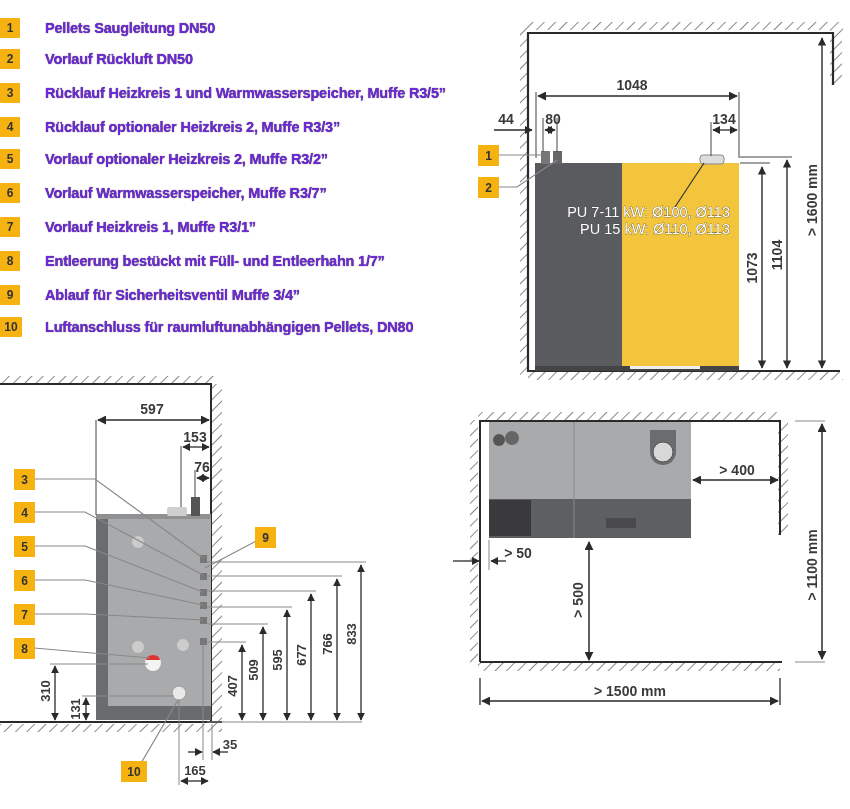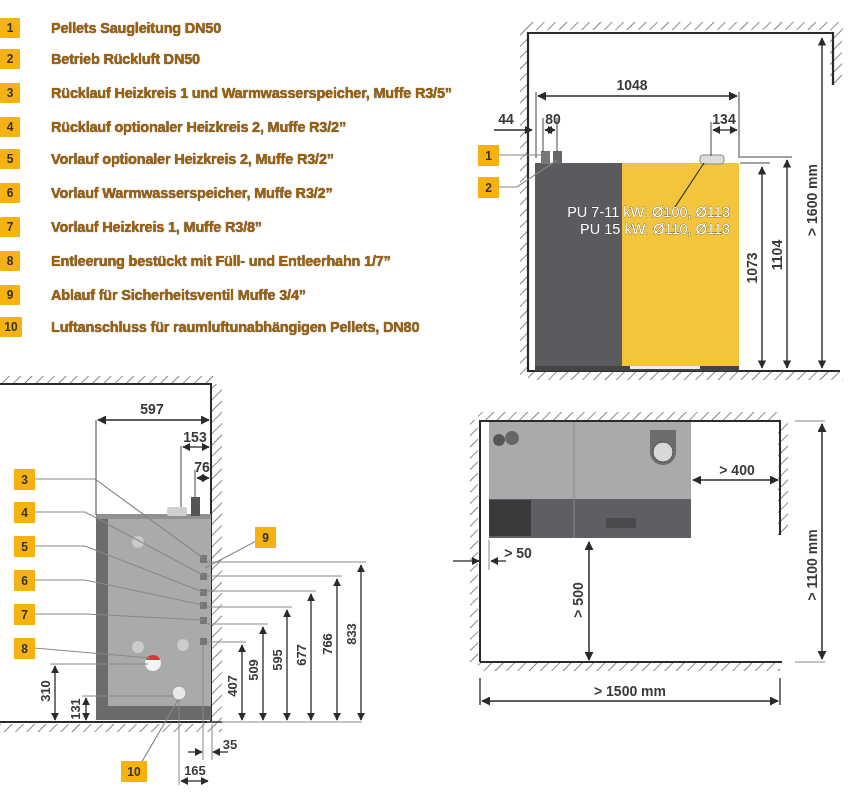--- a/index.html
+++ b/index.html
@@ -3,61 +3,61 @@
 <meta charset="utf-8">
 <style>
   html, body { margin:0; padding:0; }
   body { width:850px; height:809px; position:relative; overflow:hidden; background:#ffffff;
          font-family:"Liberation Sans", sans-serif; color:#333; }
   .legend { position:absolute; left:0; top:0; width:480px; }
   .legend-item { position:absolute; left:0; height:22px; display:flex; align-items:center; }
   .badge { width:20px; height:20px; background:#f5b211; color:#333; font-weight:bold; font-size:12px;
            display:flex; align-items:center; justify-content:center; border-radius:1px; }
   .badge.wide { width:22px; }
-  .legend-text { position:absolute; left:51px; white-space:nowrap; font-size:14.5px; font-weight:bold;
-                 color:#a16207; text-shadow:0 0 1px #222; letter-spacing:-0.2px; }
+  .legend-text { position:absolute; left:45px; white-space:nowrap; font-size:14.5px; font-weight:bold;
+                 color:#6d28d9; text-shadow:0 0 1px #222; letter-spacing:-0.2px; }
   svg { position:absolute; left:0; top:0; }
   .dim { font-family:"Liberation Sans", sans-serif; font-weight:bold; fill:#3a3a3a; font-size:14px; }
   .dim-sm { font-size:13px; }
   .note { font-family:"Liberation Sans", sans-serif; font-size:14.5px; fill:#ffffff; stroke:#444; stroke-width:0.6px; paint-order:stroke; }
   .callout { position:absolute; width:21px; height:21px; background:#f5b211; color:#333; font-weight:bold;
              font-size:12px; display:flex; align-items:center; justify-content:center; }
   .callout.wide { width:26px; }
 </style>
 </head>
 <body>
 
 <div class="legend">
   <div class="legend-item" style="top:17px">
     <div class="badge">1</div>
     <span class="legend-text">Pellets Saugleitung DN50</span>
   </div>
   <div class="legend-item" style="top:48px">
     <div class="badge">2</div>
-    <span class="legend-text">Betrieb Rückluft DN50</span>
+    <span class="legend-text">Vorlauf Rückluft DN50</span>
   </div>
   <div class="legend-item" style="top:82px">
     <div class="badge">3</div>
     <span class="legend-text">Rücklauf Heizkreis 1 und Warmwasserspeicher, Muffe R3/5”</span>
   </div>
   <div class="legend-item" style="top:116px">
     <div class="badge">4</div>
-    <span class="legend-text">Rücklauf optionaler Heizkreis 2, Muffe R3/2”</span>
+    <span class="legend-text">Rücklauf optionaler Heizkreis 2, Muffe R3/3”</span>
   </div>
   <div class="legend-item" style="top:148px">
     <div class="badge">5</div>
     <span class="legend-text">Vorlauf optionaler Heizkreis 2, Muffe R3/2”</span>
   </div>
   <div class="legend-item" style="top:182px">
     <div class="badge">6</div>
-    <span class="legend-text">Vorlauf Warmwasserspeicher, Muffe R3/2”</span>
+    <span class="legend-text">Vorlauf Warmwasserspeicher, Muffe R3/7”</span>
   </div>
   <div class="legend-item" style="top:216px">
     <div class="badge">7</div>
-    <span class="legend-text">Vorlauf Heizkreis 1, Muffe R3/8”</span>
+    <span class="legend-text">Vorlauf Heizkreis 1, Muffe R3/1”</span>
   </div>
   <div class="legend-item" style="top:250px">
     <div class="badge">8</div>
     <span class="legend-text">Entleerung bestückt mit Füll- und Entleerhahn 1/7”</span>
   </div>
   <div class="legend-item" style="top:284px">
     <div class="badge">9</div>
     <span class="legend-text">Ablauf für Sicherheitsventil Muffe 3/4”</span>
   </div>
   <div class="legend-item" style="top:316px">

